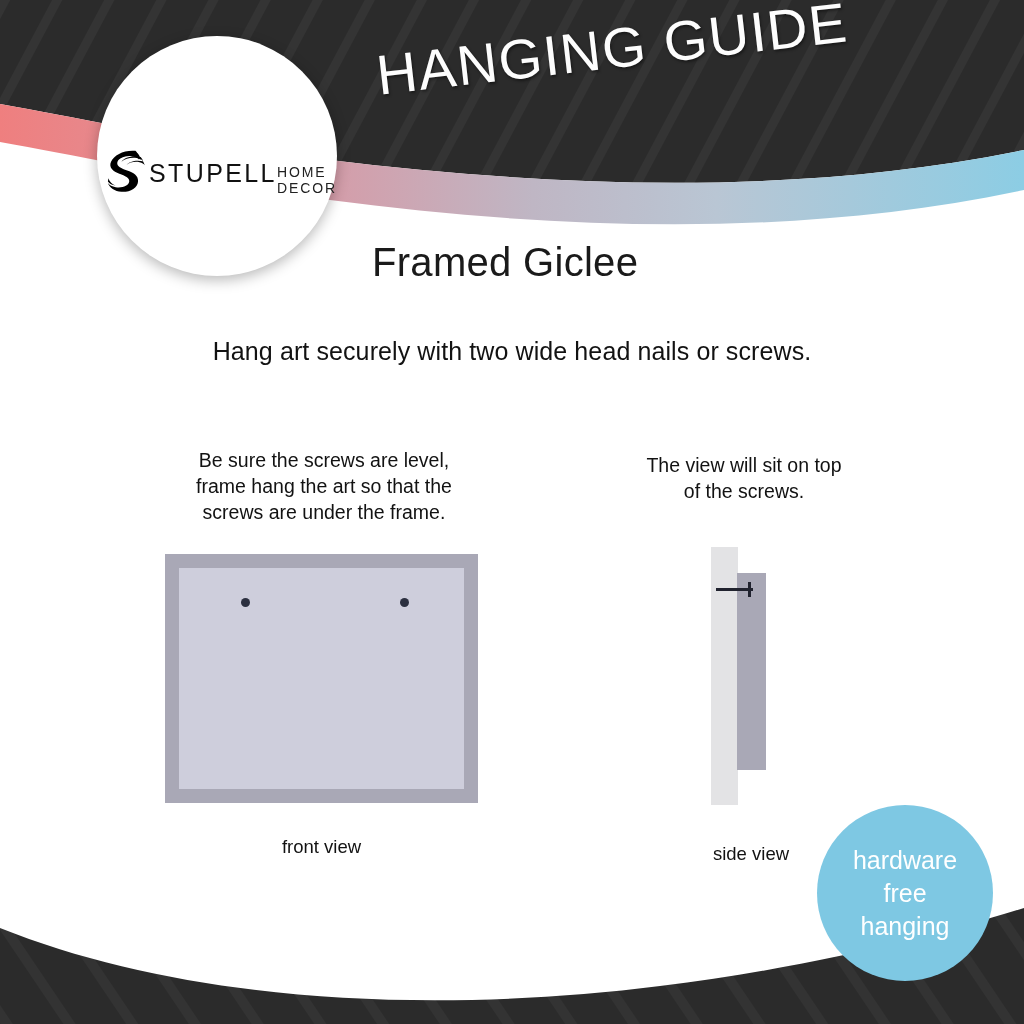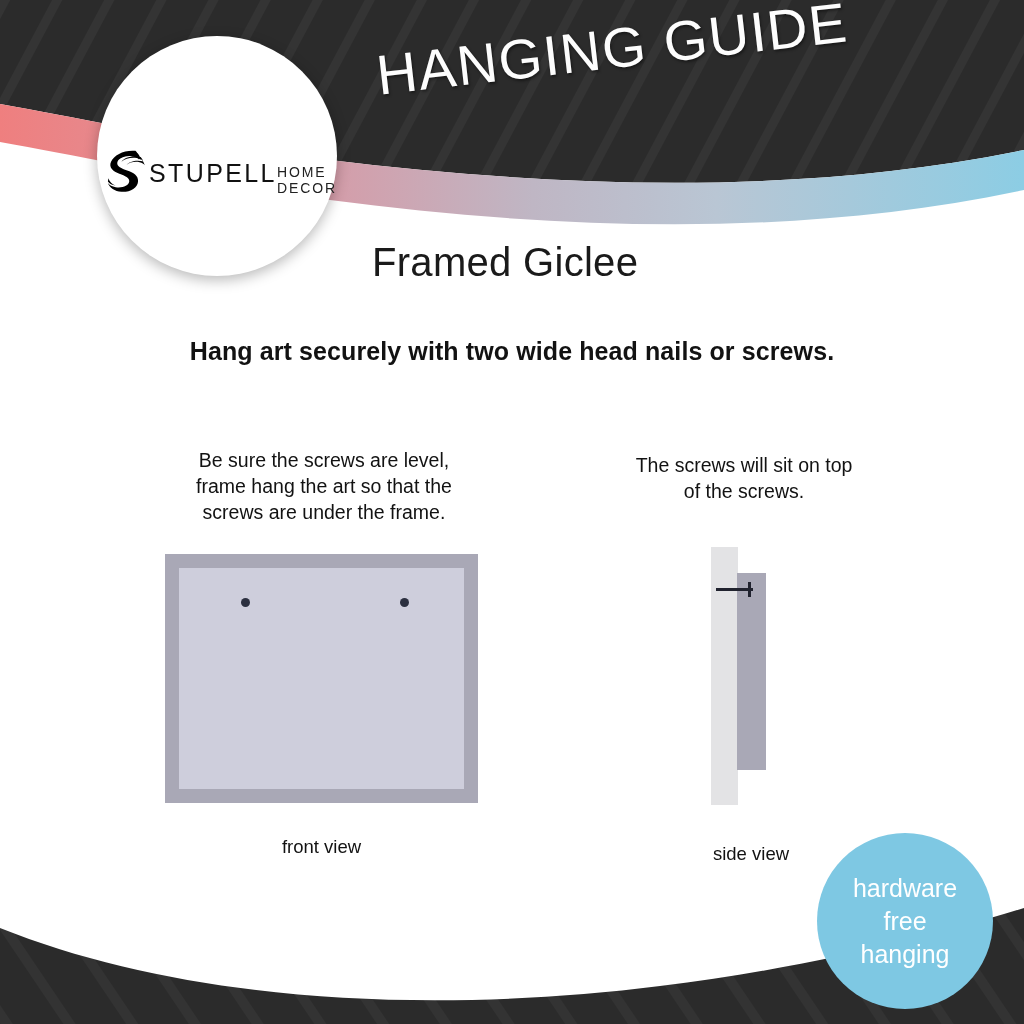--- a/index.html
+++ b/index.html
@@ -93,21 +93,20 @@
   
   .lead-line {
     position: absolute;
     left: 0;
     top: 337px;
     width: 1024px;
     text-align: center;
     font-size: 25px;
     color: #121212;
     letter-spacing: 0.1px;
-    font-weight: bold;
   }
 
   
   .caption {
     position: absolute;
     text-align: center;
     font-size: 19.5px;
     line-height: 26px;
     color: #121212;
   }
@@ -191,21 +190,21 @@
     color: #121212;
     text-align: center;
   }
   .view-label.front { left: 165px; top: 836px; width: 313px; }
   .view-label.side  { left: 660px; top: 843px; width: 182px; }
 
   
   .hw-badge {
     position: absolute;
     left: 817px;
-    top: 833px;
+    top: 805px;
     width: 176px;
     height: 176px;
     border-radius: 50%;
     background: #7ec8e3;
     display: flex;
     flex-direction: column;
     align-items: center;
     justify-content: center;
     color: #ffffff;
     font-size: 25px;
@@ -262,21 +261,21 @@
 
   <div class="lead-line">Hang art securely with two wide head nails or screws.</div>
 
   <div class="caption caption-left">
     <div>Be sure the screws are level,</div>
     <div>frame hang the art so that the</div>
     <div>screws are under the frame.</div>
   </div>
 
   <div class="caption caption-right">
-    <div>The screws will sit on top</div>
+    <div>The view will sit on top</div>
     <div>of the screws.</div>
   </div>
 
   <div class="front-frame">
     <div class="front-mat">
       <div class="screw-dot left"></div>
       <div class="screw-dot right"></div>
     </div>
   </div>
 

